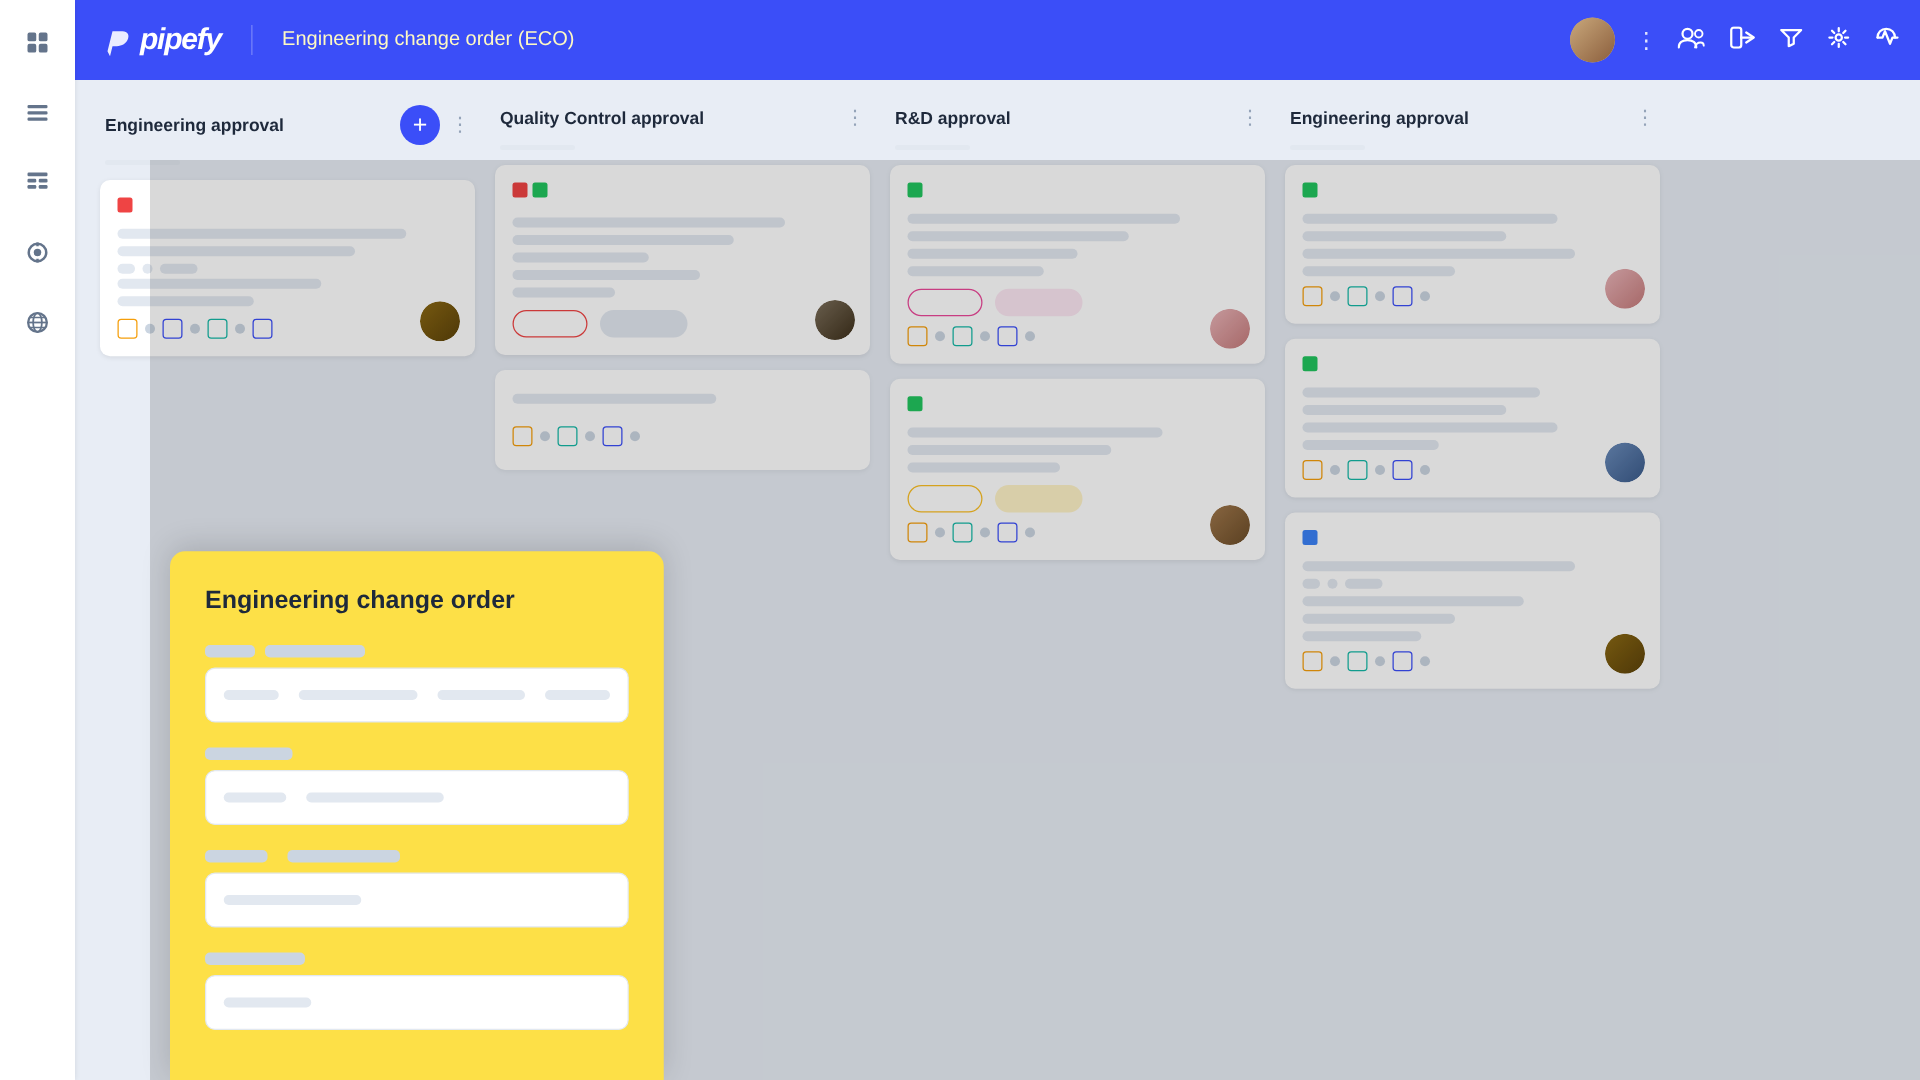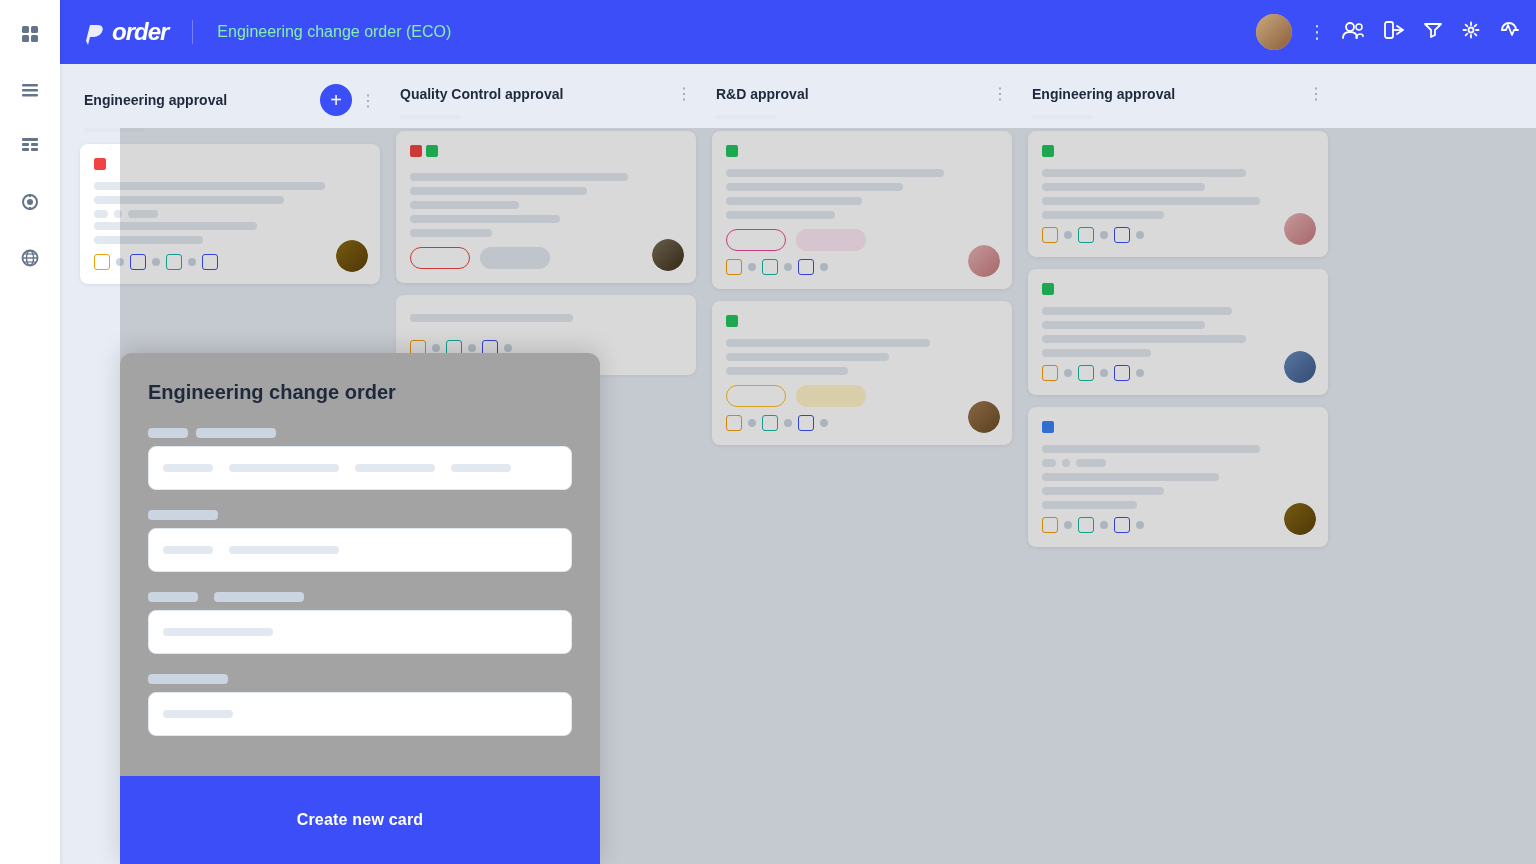--- a/index.html
+++ b/index.html
@@ -53,21 +53,21 @@
       gap: 16px;
       position: relative;
     }
     .header-divider {
       width: 1px;
       height: 24px;
       background: rgba(255,255,255,0.3);
       margin: 0 8px;
     }
     .header-title {
-      color: #86efac;
+      color: #fef9c3;
       font-size: 16px;
       font-weight: 500;
       flex: 1;
     }
     .header-actions {
       display: flex;
       align-items: center;
       gap: 12px;
       position: absolute;
       right: 16px;
@@ -204,24 +204,24 @@
       right: 0;
       bottom: 0;
       background: rgba(0,0,0,0.15);
       z-index: 20;
       pointer-events: none;
     }
 
     
     .modal {
       position: absolute;
-      left: 60px;
+      left: 76px;
       bottom: 0;
-      width: 480px;
-      background: #a3a3a3;
+      width: 395px;
+      background: #fde047;
       border-radius: 12px 12px 0 0;
       box-shadow: 0 -4px 24px rgba(0,0,0,0.15);
       z-index: 30;
       overflow: hidden;
     }
     .modal-body {
       padding: 28px 28px 20px;
       max-height: 460px;
       overflow-y: auto;
     }
@@ -343,21 +343,21 @@
 </div>
 
 <div class="main">
 
   <div class="header">
     <div class="pipefy-logo">
       <svg width="30" height="30" viewBox="0 0 30 30" fill="none">
         <path d="M6 24 L10 8 L18 8 C22 8 24 11 22 15 C20 19 16 20 12 20 L10 20 L8 28 Z" fill="white" opacity="0.9"></path>
         <path d="M10 8 L18 8 C22 8 24 11 22 15 C20 18 17 19.5 13 19.5" stroke="white" stroke-width="0" fill="none"></path>
       </svg>
-      <span class="pipe-letter">order</span>
+      <span class="pipe-letter">pipefy</span>
     </div>
     <div class="header-divider"></div>
     <span class="header-title">Engineering change order (ECO)</span>
     <div class="header-actions">
       <div class="header-avatar">
         <div class="avatar-face" style="background: linear-gradient(135deg, #c9a87c, #8B5E3C);"></div>
       </div>
       <span class="header-icon-btn">⋮</span>
       <div style="color:rgba(255,255,255,0.85);font-size:18px;cursor:pointer;">
         <svg width="22" height="18" viewBox="0 0 22 18" fill="none">
@@ -635,18 +635,15 @@
 
         <div class="form-field">
           <div class="form-label">
             <span class="label-skel" style="width:80px;"></span>
           </div>
           <div class="form-input">
             <span class="input-skel" style="width:70px;"></span>
           </div>
         </div>
       </div>
-      <div class="modal-footer">
-        <button class="create-btn">Create new card</button>
-      </div>
     </div>
   </div>
 </div>
 
 </body></html>

